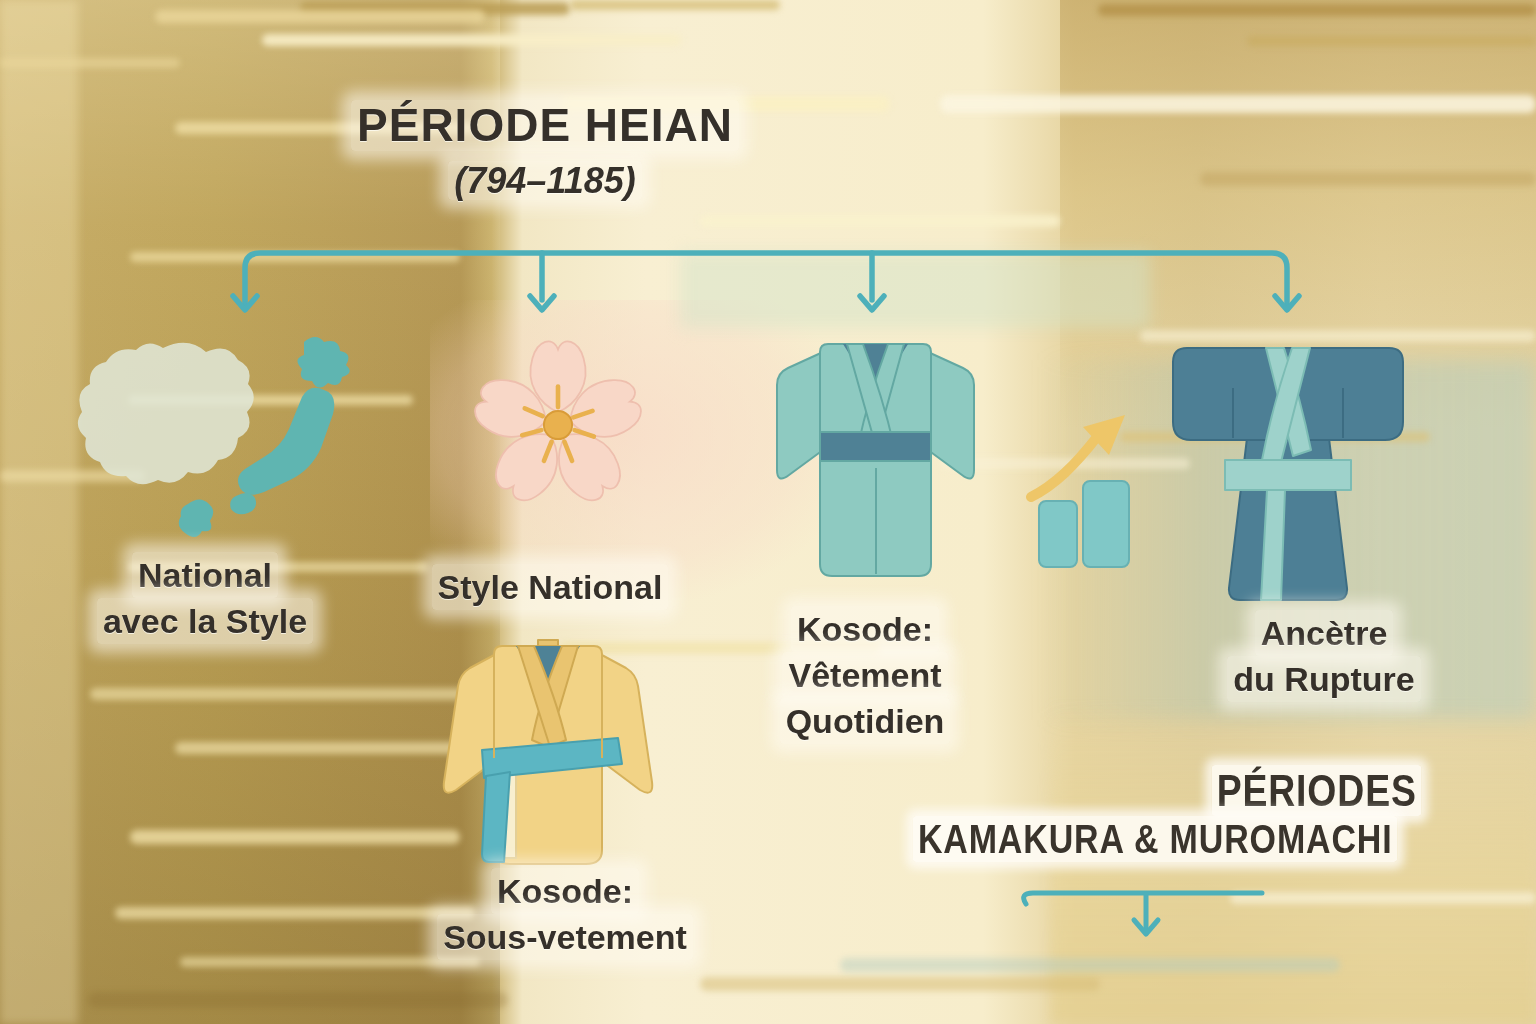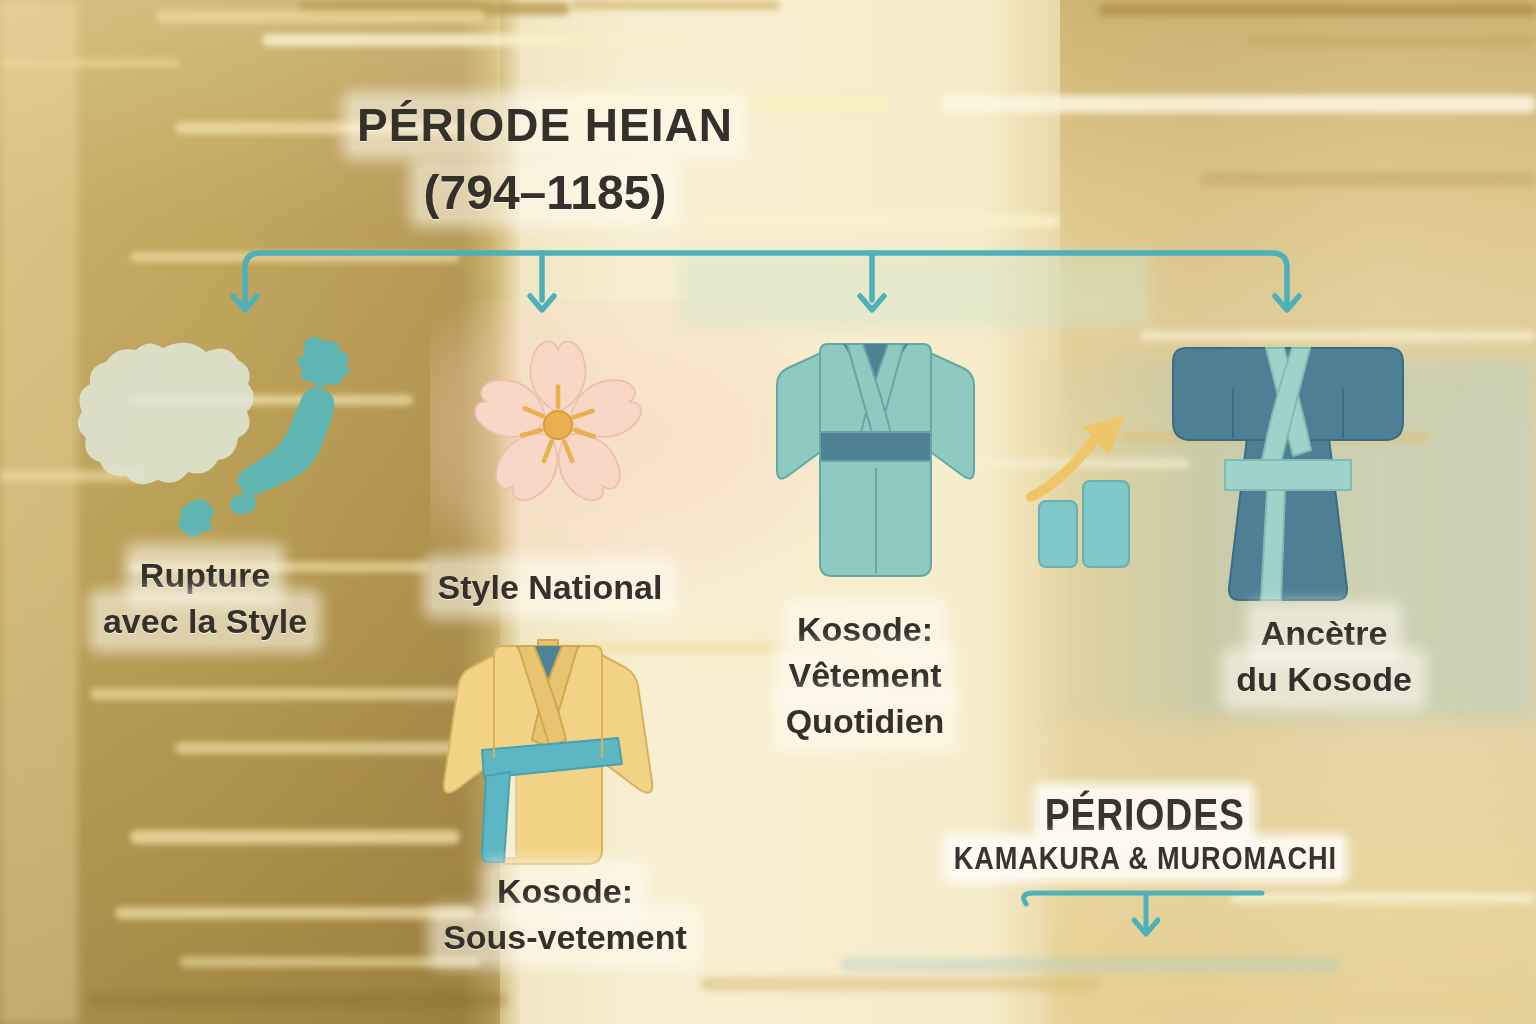--- a/index.html
+++ b/index.html
@@ -30,29 +30,29 @@
     background:linear-gradient(180deg, rgba(235,216,155,0) 0%, rgba(233,213,150,.55) 55%, rgba(228,206,140,.65) 100%);
     filter:blur(6px);}
   .bg-pink{position:absolute;left:430px;top:300px;width:420px;height:300px;
     background:radial-gradient(ellipse at 45% 45%, rgba(248,212,196,.60) 0%, rgba(248,212,196,.28) 55%, rgba(248,212,196,0) 75%);}
   .bg-green-band{position:absolute;left:680px;top:252px;width:470px;height:76px;
     background:rgba(212,227,201,.50);filter:blur(8px);}
   .streak{position:absolute;border-radius:8px;filter:blur(3px);}
   
   .title{position:absolute;left:295px;top:100px;width:500px;text-align:center;line-height:1.1;}
   .title .t1{font-size:46px;font-weight:700;letter-spacing:1px;}
-  .title .t2{font-size:48px;font-weight:600;margin-top:16px;}
+  .title .t2{font-size:36px;font-weight:600;margin-top:10px;font-style:italic;}
   .hl{background:rgba(255,252,242,.55);box-shadow:0 0 14px 9px rgba(255,252,242,.55);
       border-radius:4px;padding:0 6px;display:inline-block;
       text-shadow:0 1px 0 rgba(255,255,250,.7);}
   .lbl{position:absolute;text-align:center;font-size:34px;font-weight:600;line-height:46px;}
   .lbl span{white-space:nowrap;}
-  .next{position:absolute;left:850px;top:765px;width:590px;text-align:center;color:#3a342c;line-height:1.16;margin-top:24px;}
+  .next{position:absolute;left:850px;top:765px;width:590px;text-align:right;color:#3a342c;line-height:1.16;}
   .next .n1{font-size:44px;font-weight:700;}
-  .next .n2{font-size:32px;font-weight:700;}
+  .next .n2{font-size:40px;font-weight:700;}
   .cond{display:inline-block;transform:scaleX(.85);letter-spacing:1px;}
   .next .hl{background:rgba(255,253,247,.88);box-shadow:0 0 10px 7px rgba(255,253,247,.78);}
   .icon{position:absolute;}
   svg{display:block;}
 </style>
 </head>
 <body>
 
 <div class="canvas">
 
@@ -211,38 +211,38 @@
         <path d="M86,14 L102,14 Q124,66 134,108 L118,115 Z" fill="#e9c470" stroke="#cfa952"></path>
         <path d="M50,118 L186,106 L190,132 L52,146 Z" fill="#5cb6c3" stroke="#49a0ae"></path>
         <path d="M54,144 L50,222 Q50,230 57,230 H72 L78,140 Z" fill="#5cb6c3" stroke="#49a0ae"></path>
         <line x1="62" y1="60" x2="62" y2="126" fill="none"></line>
         <line x1="170" y1="60" x2="170" y2="126" fill="none"></line>
       </g>
     </svg>
   </div>
 
   <div class="lbl" style="left:45px;top:552px;width:320px;">
-    <span class="hl">Rupture</span><br>
+    <span class="hl">National</span><br>
     <span class="hl">avec la Style</span>
   </div>
 
   <div class="lbl" style="left:385px;top:518px;width:330px;">
     <br>
     <span class="hl">Style National</span>
   </div>
 
   <div class="lbl" style="left:735px;top:606px;width:260px;">
     <span class="hl">Kosode:</span><br>
     <span class="hl">Vêtement</span><br>
     <span class="hl">Quotidien</span>
   </div>
 
   <div class="lbl" style="left:1164px;top:610px;width:320px;">
     <span class="hl">Ancètre</span><br>
-    <span class="hl">du Kosode</span>
+    <span class="hl">du Rupture</span>
   </div>
 
   <div class="lbl" style="left:390px;top:868px;width:350px;">
     <span class="hl">Kosode:</span><br>
     <span class="hl">Sous-vetement</span>
   </div>
 
   <div class="next">
     <div class="n1"><span class="cond"><span class="hl">PÉRIODES</span></span></div>
     <div class="n2"><span class="cond"><span class="hl">KAMAKURA &amp; MUROMACHI</span></span></div>

